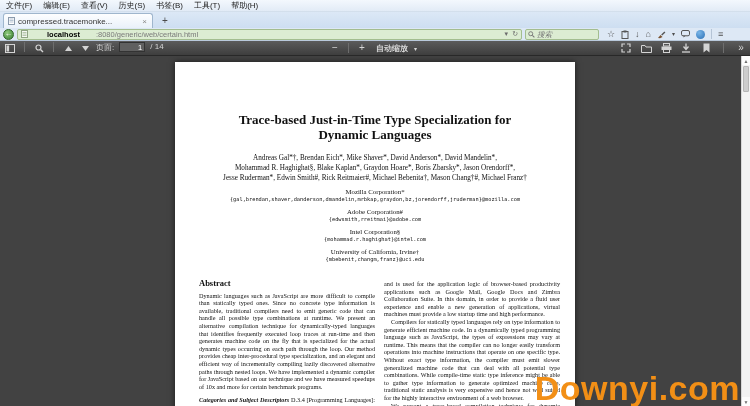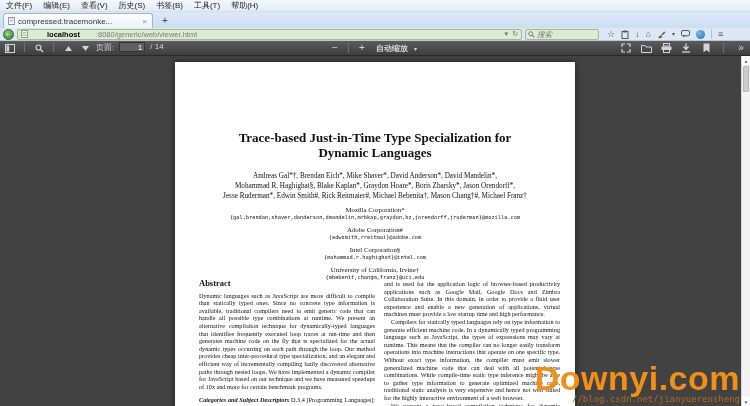--- a/index.html
+++ b/index.html
@@ -47,21 +47,21 @@
   .tcenter { position:absolute; left:50%; transform:translateX(-50%); display:flex; align-items:center; gap:4px; }
   .zoomsel { display:flex; align-items:center; gap:6px; padding:12px 4px; height:12px;font-weight:bold; }
   .tright { position:absolute; right:3px; display:flex; align-items:center; gap:8px; }
   .glyphbtn { font-size:10px; line-height:10px; color:#d6d6d6; }
 
   
   .viewer { position:absolute; top:56px; left:0; right:0; bottom:0; background:#424242; overflow:hidden; }
   .page { position:absolute; left:175px; top:6px; width:400px; height:530px; background:#fff;
           box-shadow:0 0 6px rgba(0,0,0,.6); font-family:"Liberation Serif","DejaVu Serif",serif; color:#111; }
 
-  .paper-title { margin-top:68px; padding:0 58px; text-align:center; font-weight:bold; font-size:13px; line-height:15px; }
+  .paper-title { margin-top:50px; padding:0 58px; text-align:center; font-weight:bold; font-size:13px; line-height:15px; }
   .authors { margin-top:11px; text-align:center; font-size:7.2px; line-height:10px; }
   .affil { text-align:center; margin-top:5px; }
   .affil-name { font-size:6.8px; line-height:8px; }
   .affil-email { font-size:5.3px; line-height:7px; font-family:"DejaVu Sans Mono","Liberation Mono",monospace; }
 
   .columns { position:absolute; top:218px; left:24px; right:15px; display:flex; gap:9px; }
   .col { flex:1; font-size:6.2px; line-height:7.6px; text-align:justify; }
   .abstract-h { font-weight:bold; font-size:8.5px; margin-bottom:4px; }
   .col p.ind { text-indent:7px; }
   .meta { margin-top:6px; }
@@ -112,21 +112,21 @@
   <div class="back-btn">←</div>
 
   <div class="urlbar">
     <span>
       <svg width="7" height="8" viewBox="0 0 7 8">
           <rect x="0.5" y="0.5" width="6" height="7" fill="#f5f8f3" stroke="#90a584"></rect>
           <path d="M1.5 2.5h4M1.5 4h4M1.5 5.5h4" stroke="#9db48f" stroke-width="0.7"></path>
         </svg>
     </span>
     <span class="url-host">localhost</span>
-    <span style="margin-left:-3px;">:8080/generic/web/viewer.html</span>
+    <span style="margin-left:-3px;">:8080/generic/web/certain.html</span>
     <span class="right">
       <span>▾</span>
       <span>↻</span>
     </span>
   </div>
 
   <div class="searchbox">
     <span class="search-glass">
       <svg width="7" height="7" viewBox="0 0 9 9">
           <circle cx="3.5" cy="3.5" r="2.6" fill="none" stroke="#777" stroke-width="1.2"></circle>
@@ -287,16 +287,15 @@
   </div>
 
   <div class="scrollbar">
     <div class="sb-btn up">▲</div>
     <div class="sb-thumb"></div>
     <div class="sb-btn down">▼</div>
   </div>
 
   <div class="watermark">
     <div class="wm-brand">Downyi.com</div>
-    <div class="wm-sub">//blog.csdn.net/jianyuerensheng</div>
   </div>
 
 </div>
 
 </body></html>

